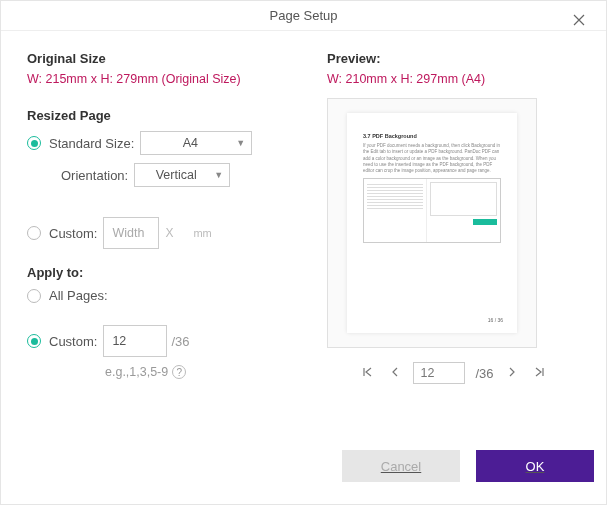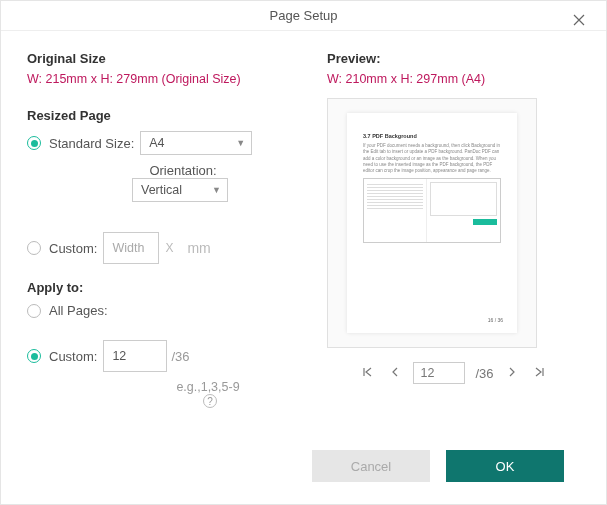--- a/index.html
+++ b/index.html
@@ -105,43 +105,44 @@
     border: 1px solid #ccc;
     height: 24px;
     padding: 0 20px 0 8px;
     display: inline-flex;
     align-items: center;
     position: relative;
     cursor: pointer;
     background: #fff;
     font-size: 12.5px;
     color: #555;
+    justify-content: center;
   }
   .select .chev {
     position: absolute;
     right: 6px;
     top: 50%;
     transform: translateY(-50%);
     font-size: 9px;
     color: #888;
   }
   .input-text {
     border: 1px solid #ccc;
     height: 32px;
     padding: 0 8px;
     font-size: 12.5px;
     color: #555;
     background: #fff;
     display: inline-flex;
     align-items: center;
   }
   .placeholder { color: #aaa; }
-  .indent { margin-left: 22px; flex-direction: column; }
+  .indent { margin-left: 22px; }
   .x-sep { color: #bbb; margin: 0 6px; font-size: 12px; }
-  .unit { color: #bbb; margin-left: 8px; font-size: 14px; }
+  .unit { color: #bbb; margin-left: 14px; font-size: 11px; }
   .total { color: #999; margin-left: 4px; }
   .eg {
     color: #999;
     font-size: 12.5px;
     margin-top: 6px;
     display: flex;
     align-items: center;
   }
   .help-icon {
     width: 14px;
@@ -208,40 +209,41 @@
     border: 1px solid #ccc;
     width: 52px;
     height: 22px;
     text-align: left;
     padding: 0 6px;
     font-size: 12.5px;
     display:inline-flex;
     align-items:center;
   }
   .footer {
-    padding: 10px 42px 22px;
+    padding: 10px 12px 22px;
     display: flex;
     justify-content: flex-end;
     gap: 16px;
+    text-decoration: underline;
   }
   .btn {
     width: 118px;
     height: 32px;
     display: flex;
     align-items: center;
     justify-content: center;
     font-size: 13px;
     cursor: pointer;
   }
   .btn-cancel {
     background: #e6e6e6;
     color: #aaa;
   }
   .btn-ok {
-    background: #0f766e;
+    background: #4c1d95;
     color: #fff;
   }
 </style>
 </head>
 <body>
 
 <div class="dialog">
 
   <div class="titlebar">
     <span class="titlebar-title">Page Setup</span>

